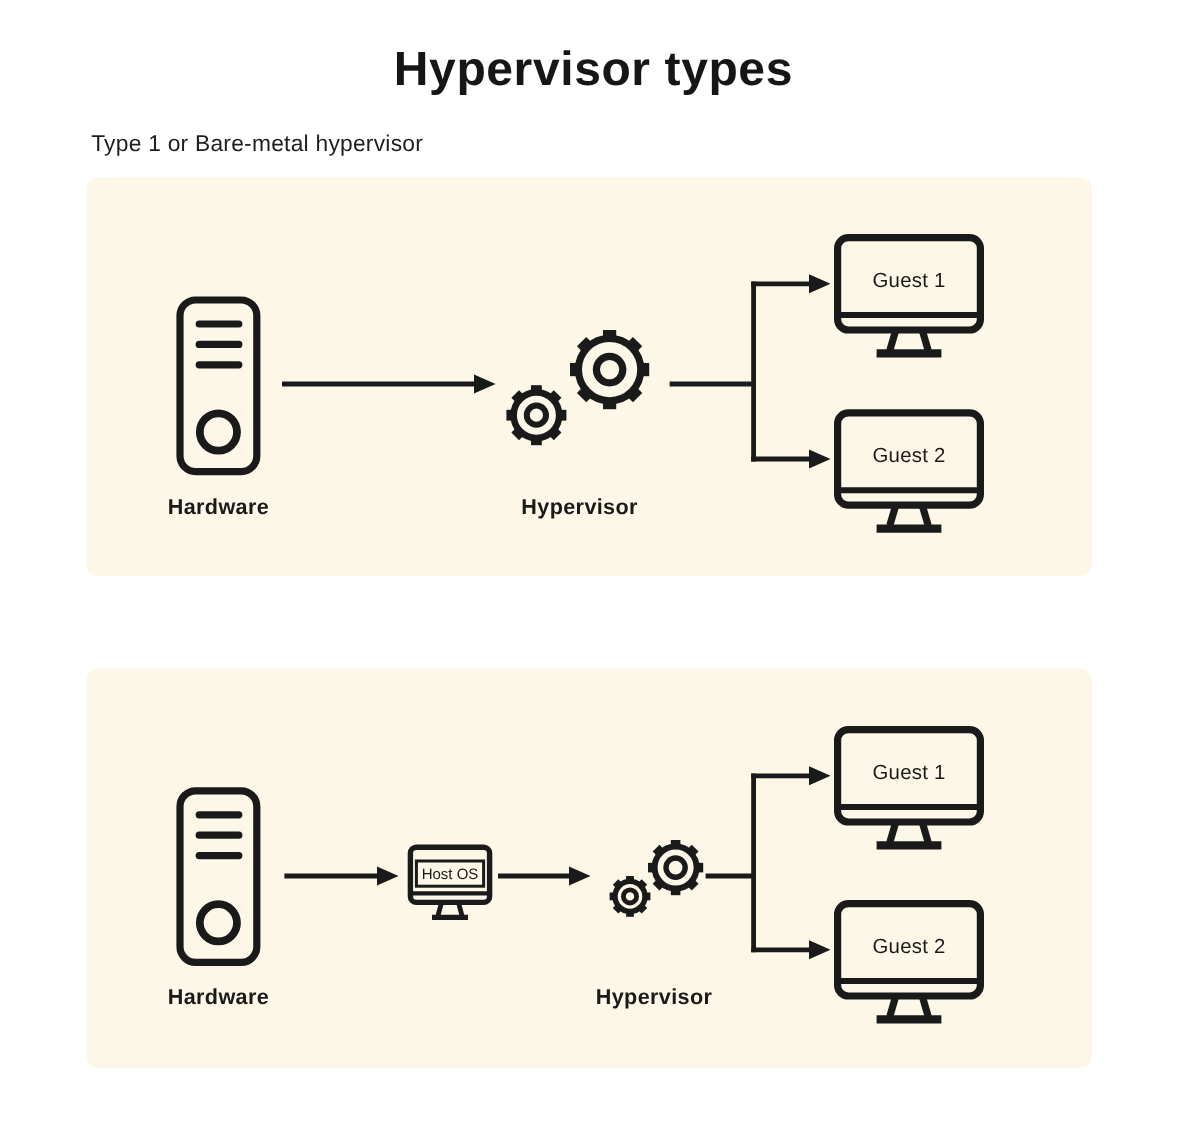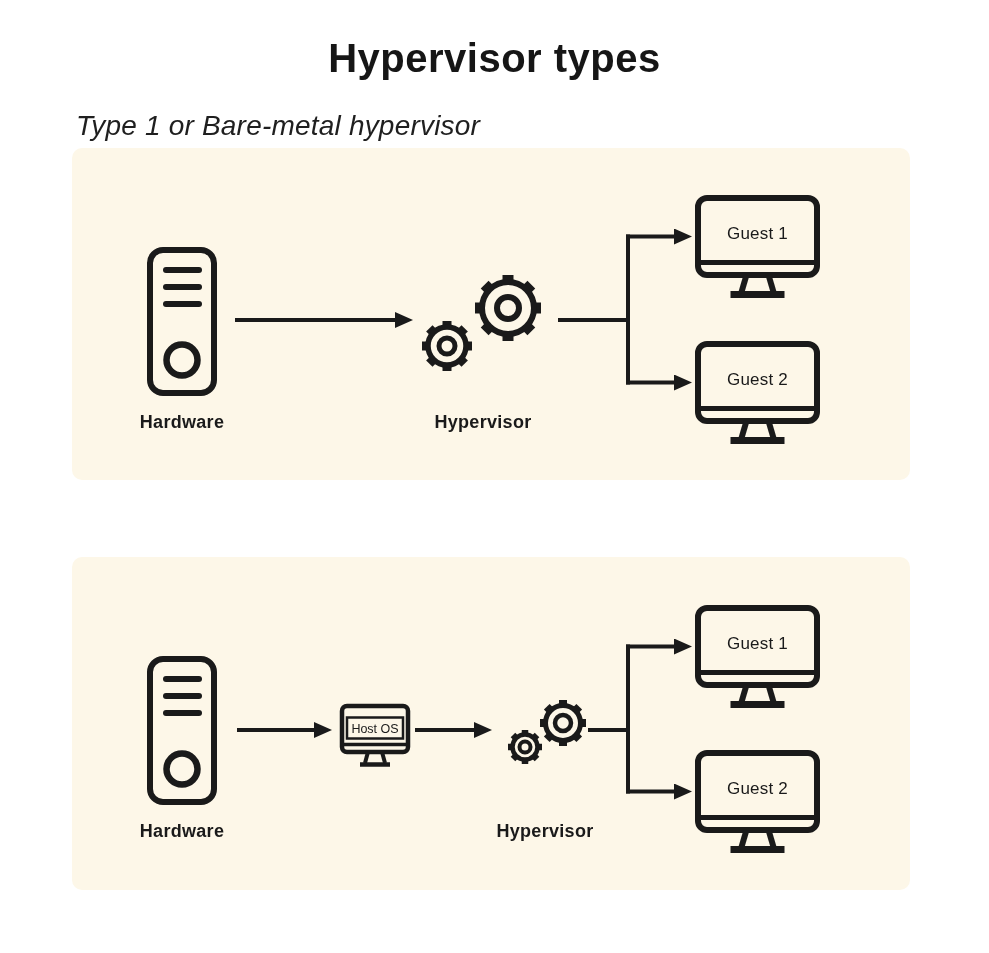--- a/index.html
+++ b/index.html
@@ -5,21 +5,21 @@
   html,body{margin:0;padding:0;background:#ffffff;}
   .page{
     position:relative;width:989px;height:953px;background:#ffffff;
     font-family:"Liberation Sans", sans-serif;color:#1a1a1a;overflow:hidden;
   }
   .title{
     position:absolute;top:36px;left:0;width:100%;margin:0;
     text-align:center;font-size:40px;font-weight:800;letter-spacing:0.5px;color:#161616;
   }
   .section-heading{
-    position:absolute;font-size:28px;font-weight:400;color:#1f1f1f;letter-spacing:0.2px;font-style:italic;
+    position:absolute;font-size:19px;font-weight:400;color:#1f1f1f;letter-spacing:0.2px;
   }
   .section-heading.s1{left:76px;top:110px;}
   .section-heading.s2{left:80px;top:514px;}
   .panel{
     position:absolute;left:72px;width:838px;background:#FDF7E8;border-radius:10px;
   }
   .panel.p1{top:148px;height:332px;}
   .panel.p2{top:557px;height:333px;}
   .panel svg{display:block;}
   .ink{stroke:#1a1a1a;}

